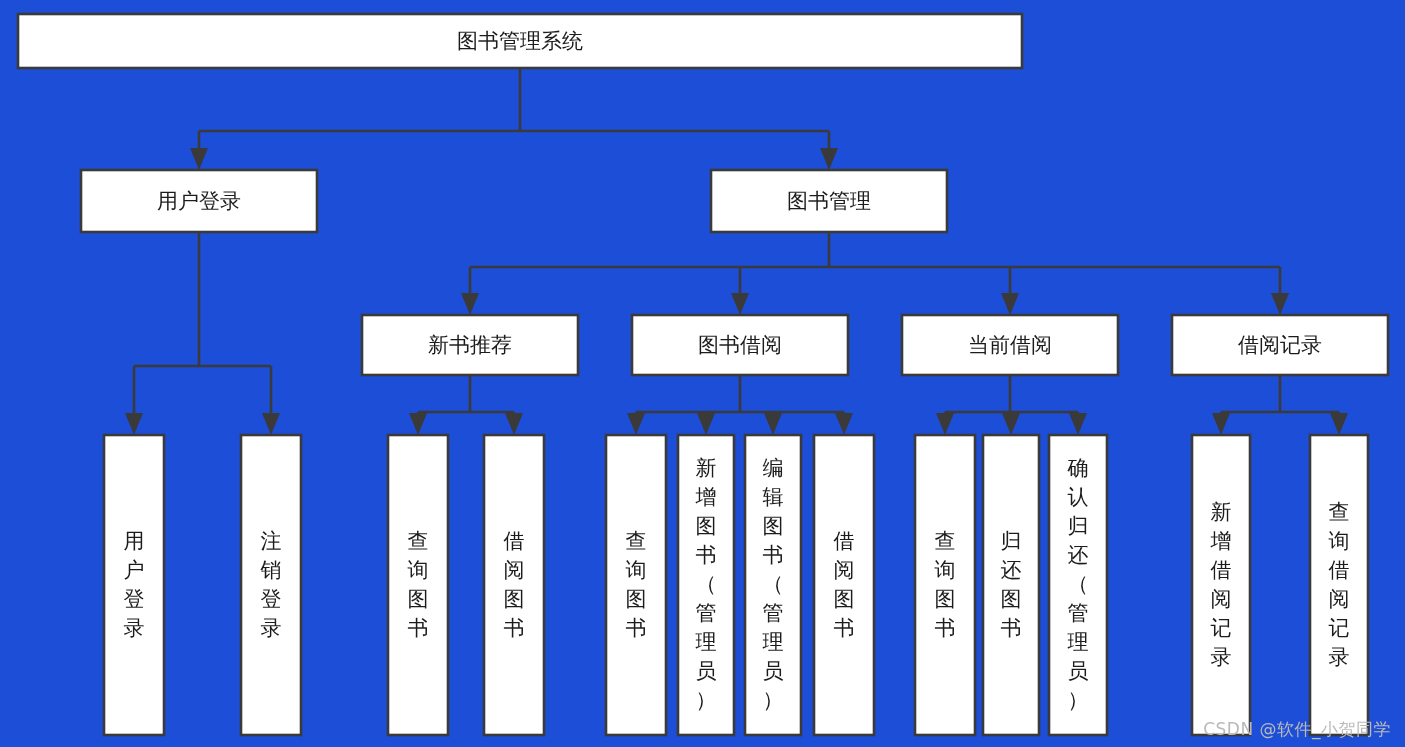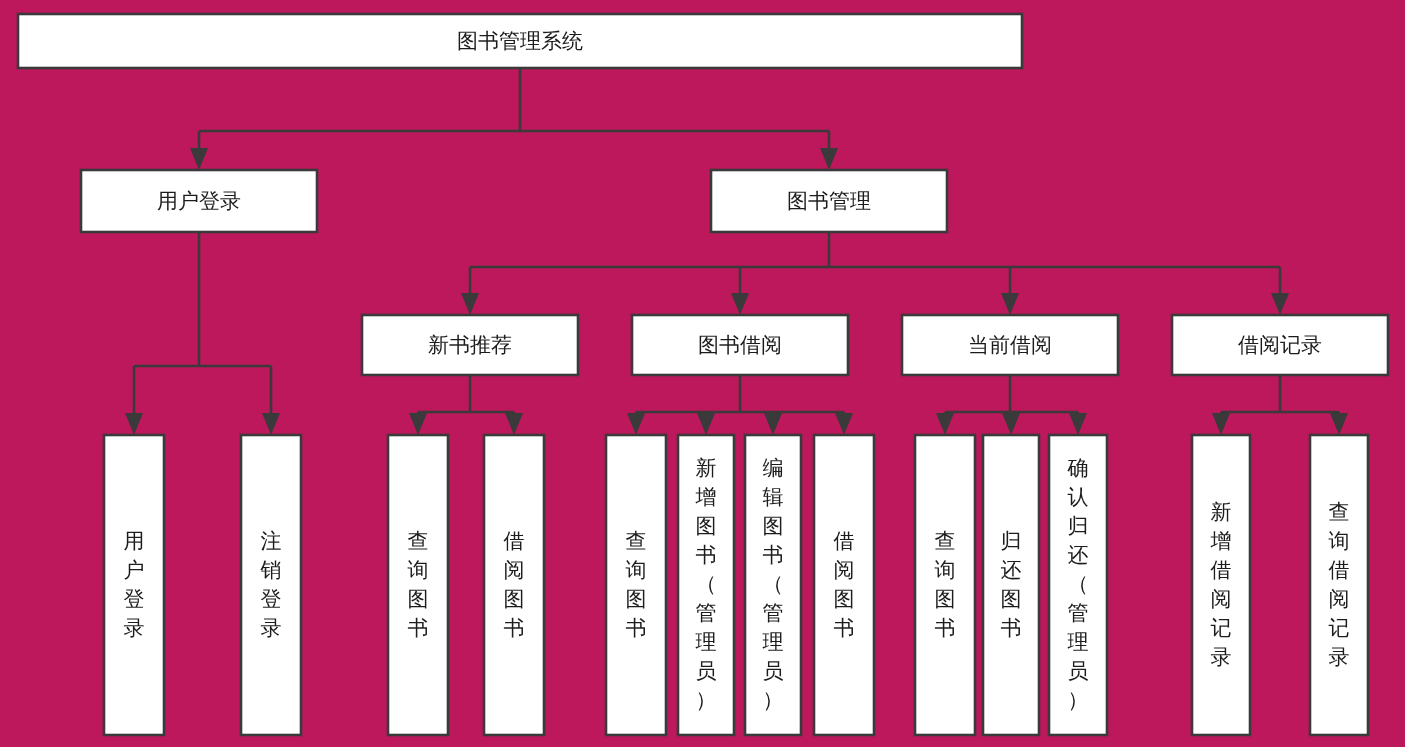--- a/index.html
+++ b/index.html
@@ -10,21 +10,21 @@
   body {
     width: 1405px;
     height: 747px;
     font-family: "DejaVu Sans", "Liberation Sans", sans-serif;
     overflow: hidden;
   }
   #diagram-root {
     position: relative;
     width: 1405px;
     height: 747px;
-    background: #be185d;
+    background: #1d4ed8;
   }
   svg#tree-svg {
     position: absolute;
     left: 0;
     top: 0;
     width: 1405px;
     height: 747px;
   }
   .node-box {
     fill: #ffffff;
@@ -201,13 +201,14 @@
         <g>
           <rect x="1192" y="435" width="58" height="300" class="node-box"></rect>
           <text x="1221" y="518.88" class="node-label-vertical"><tspan x="1221" dy="0">新</tspan><tspan x="1221" dy="29">增</tspan><tspan x="1221" dy="29">借</tspan><tspan x="1221" dy="29">阅</tspan><tspan x="1221" dy="29">记</tspan><tspan x="1221" dy="29">录</tspan></text>
         </g>
         <g>
           <rect x="1310" y="435" width="58" height="300" class="node-box"></rect>
           <text x="1339" y="518.88" class="node-label-vertical"><tspan x="1339" dy="0">查</tspan><tspan x="1339" dy="29">询</tspan><tspan x="1339" dy="29">借</tspan><tspan x="1339" dy="29">阅</tspan><tspan x="1339" dy="29">记</tspan><tspan x="1339" dy="29">录</tspan></text>
         </g>
       </g>
   </svg>
+  <div class="watermark">CSDN @软件_小贺同学</div>
 </div>
 
 </body></html>

